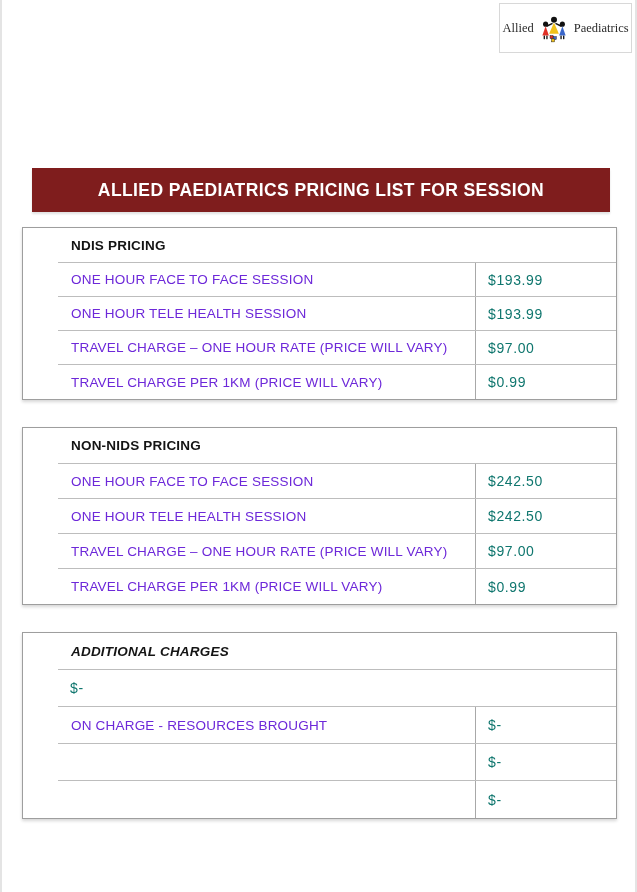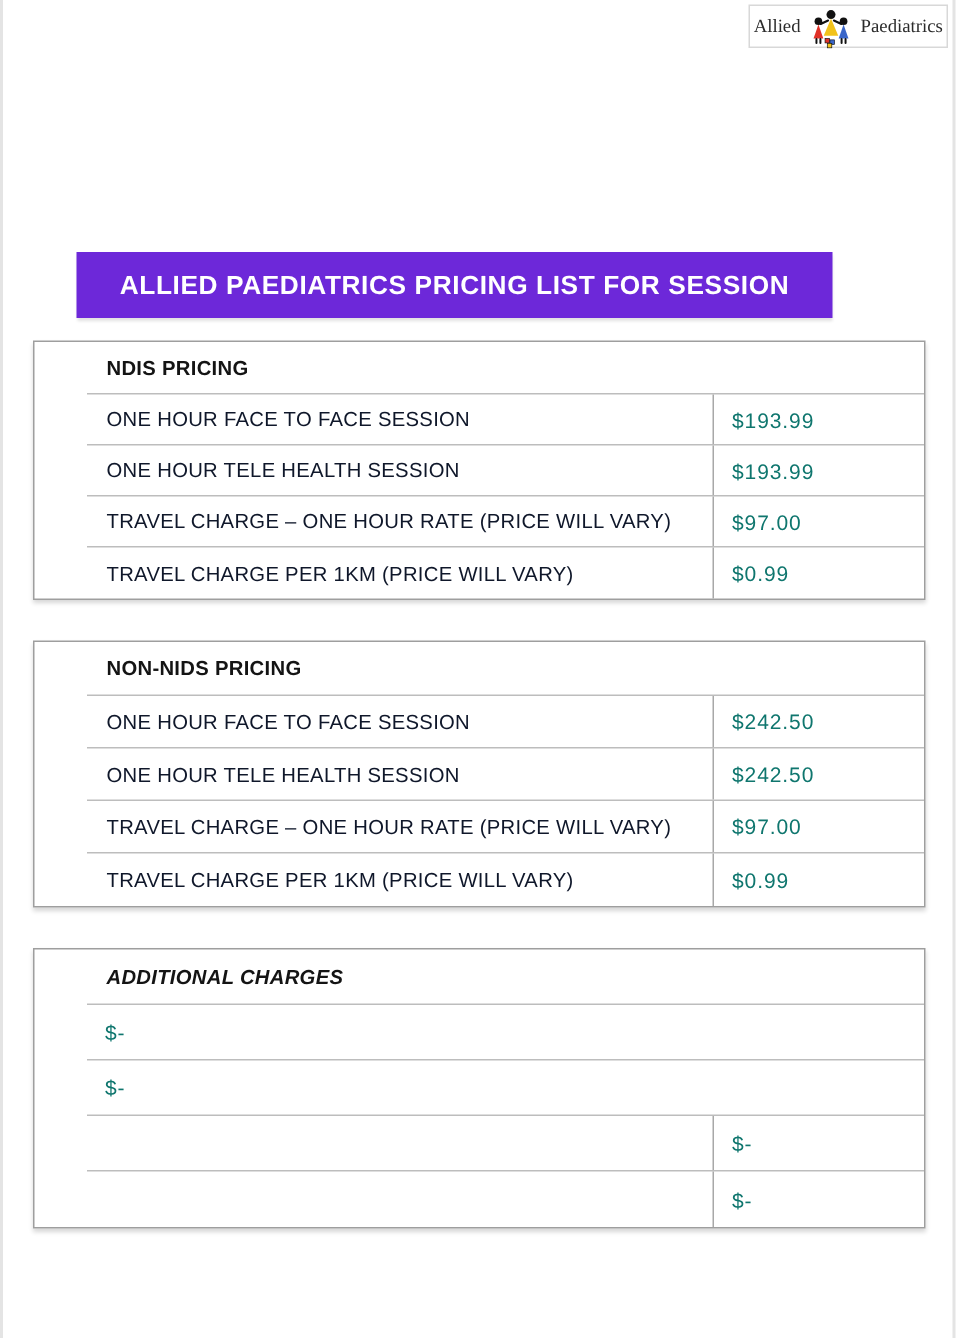--- a/index.html
+++ b/index.html
@@ -30,56 +30,55 @@
   }
   .page-title {
     display:inline-block;
     font-family:"DejaVu Sans", sans-serif;
     font-weight:bold; font-size:52px; line-height:1; color:#000;
     letter-spacing:0px; transform:scaleX(0.92); transform-origin:center;
     white-space:nowrap;
   }
   
   .logo-box {
-    position:absolute; top:3px; left:497px; width:133px; height:29px;
+    position:absolute; top:3px; left:497px; width:133px; height:50px;
     background:#fff; border:1px solid #d8d8d8;
     display:flex; align-items:center; justify-content:center; gap:5px;
   }
   .logo-word {
     font-family:"Liberation Serif", serif; font-size:12.5px; color:#2b2b2b;
     white-space:nowrap;
   }
   .logo-glyph { width:30px; height:30px; flex:0 0 auto; margin-top:2px; }
   
   .banner {
-    position:absolute; top:168px; left:30px; width:504px; height:44px;
-    background:#6d28d9; color:#fff;
+    position:absolute; top:168px; left:30px; width:578px; height:44px;
+    background:#7f1d1d; color:#fff;
     display:flex; align-items:center; justify-content:center;
     font-weight:bold; font-size:17.5px; letter-spacing:0.4px;
     box-shadow:0 2px 2px rgba(0,0,0,0.12);
     white-space:nowrap;
-    margin-left:19px;
   }
   .tables { position:absolute; top:227px; left:20px; width:595px; }
   .ptable {
     width:595px; border:1px solid #9e9e9e; background:#fff;
     box-shadow:0 2px 3px rgba(0,0,0,0.16);
     padding-left:35px;
   }
   .ptable + .ptable { margin-top:27px; }
   .thead {
     display:flex; align-items:center; padding-left:13px;
     font-weight:bold; font-size:13.5px; letter-spacing:0.2px; color:#141414;
     border-bottom:1px solid #bdbdbd;
   }
   .trow { display:flex; border-bottom:1px solid #bdbdbd; }
   .trow:last-child { border-bottom:none;text-align:right; }
   .cell-label {
     flex:1 1 auto; display:flex; align-items:center; padding-left:13px;
-    font-size:13.5px; letter-spacing:0.2px; color:#0f172a;
+    font-size:13.5px; letter-spacing:0.2px; color:#6d28d9;
     border-right:1px solid #a8a8a8; white-space:nowrap; overflow:hidden;
   }
   .cell-price {
     width:140px; flex:0 0 140px; display:flex; align-items:center;
     padding-left:12px; font-size:14px; letter-spacing:0.6px; color:#0f766e;
     white-space:nowrap;
   }
   
   .t1 .thead { height:35px; } .t1 .trow { height:34px; }
   .t2 .thead { height:36px; } .t2 .trow { height:35px; }
@@ -158,20 +157,21 @@
         <div class="cell-price">$0.99</div>
       </div>
     </div>
 
     <div class="ptable t3">
       <div class="thead">ADDITIONAL CHARGES</div>
       <div class="trow">
         <div class="cell-price">$-</div>
       </div>
       <div class="trow">
+        <div class="cell-label">ON CHARGE - RESOURCES BROUGHT</div>
         <div class="cell-price">$-</div>
       </div>
       <div class="trow">
         <div class="cell-label"></div>
         <div class="cell-price">$-</div>
       </div>
       <div class="trow">
         <div class="cell-label"></div>
         <div class="cell-price">$-</div>
       </div>

